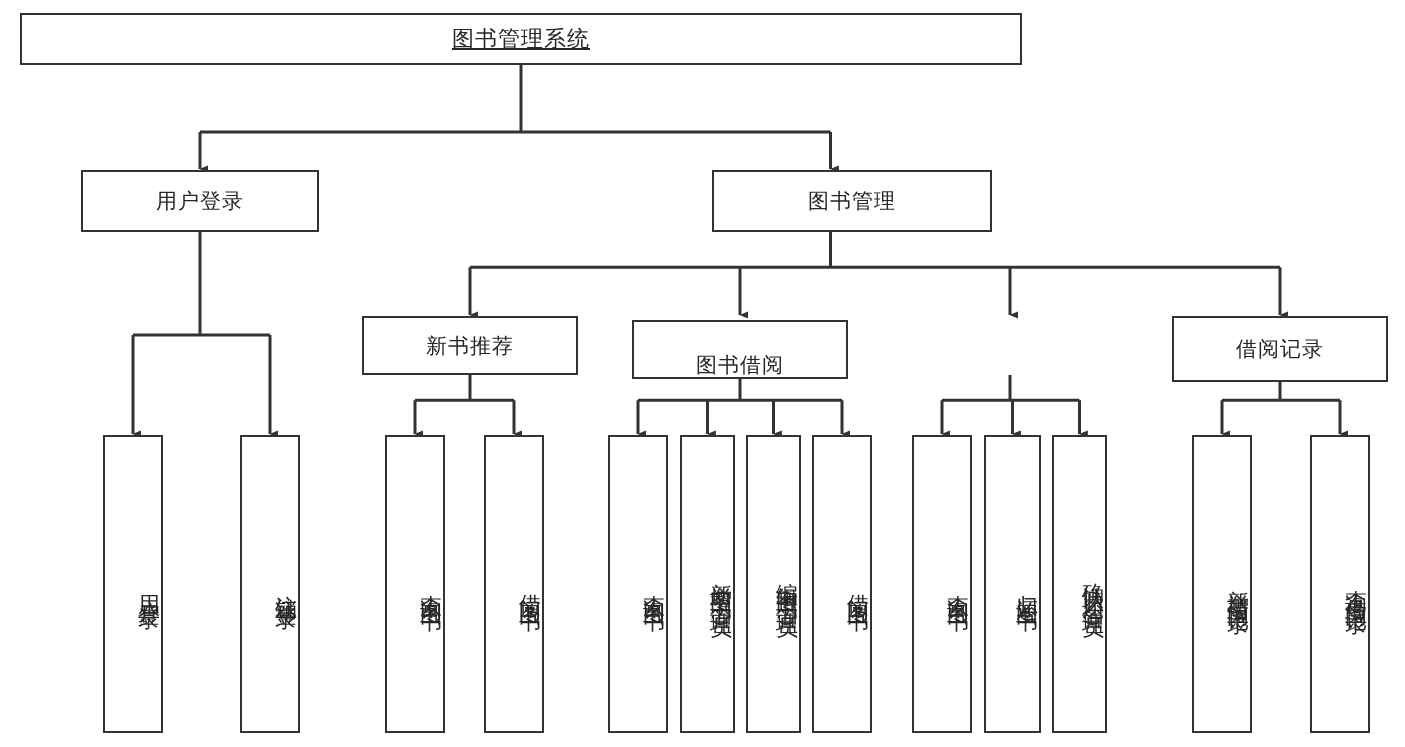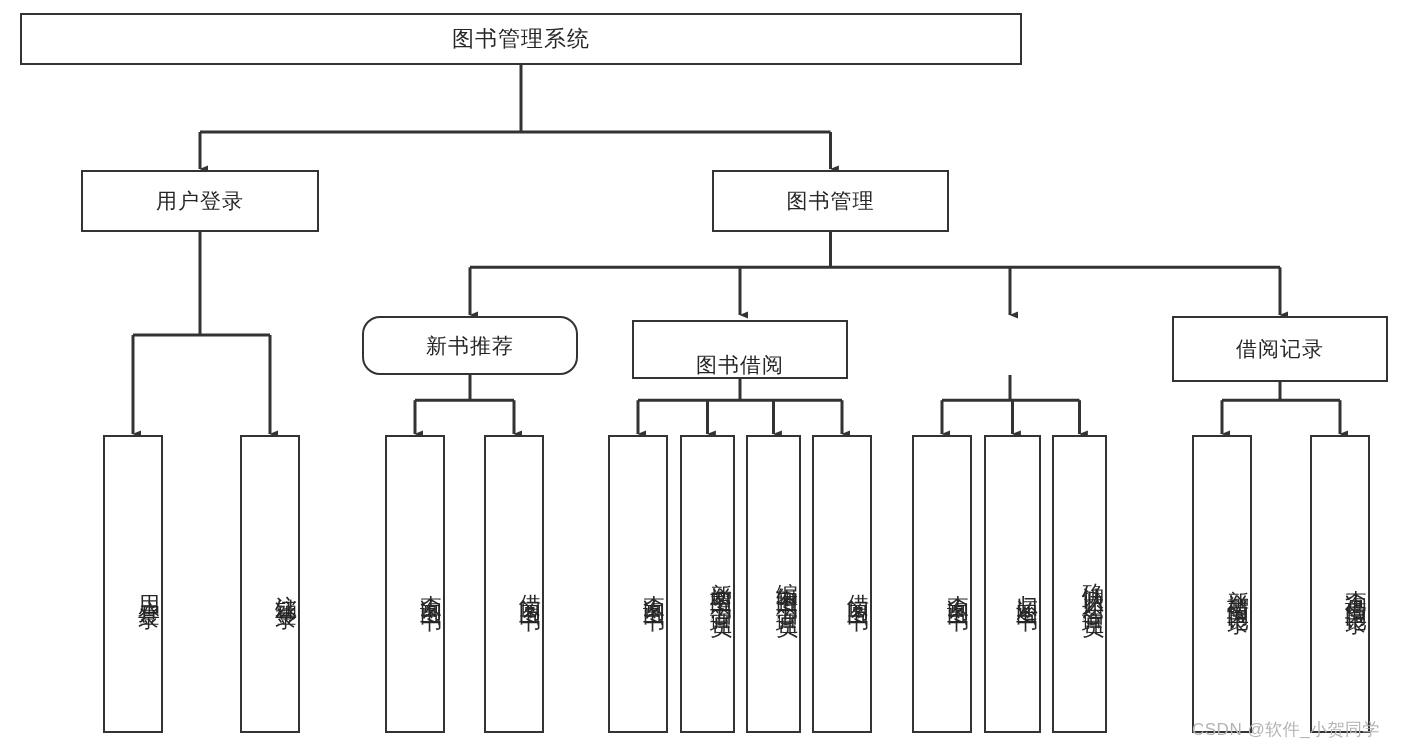--- a/index.html
+++ b/index.html
@@ -111,32 +111,32 @@
         <path d="M942,400.2 L942,434" marker-end="url(#arrowhead)"></path>
         <path d="M1012.5,400.2 L1012.5,434" marker-end="url(#arrowhead)"></path>
         <path d="M1079.5,400.2 L1079.5,434" marker-end="url(#arrowhead)"></path>
         <path d="M1280,375 L1280,400.2"></path>
         <path d="M1222,400.2 L1340,400.2"></path>
         <path d="M1222,400.2 L1222,434" marker-end="url(#arrowhead)"></path>
         <path d="M1340,400.2 L1340,434" marker-end="url(#arrowhead)"></path>
       </g>
   </svg>
 
-  <div class="node horiz root" style="left: 20px; top: 13px; width: 1002px; height: 52px;">
+  <div class="node horiz root" style="left: 20px; top: 13px; width: 1002px; height: 52px; text-decoration: underline;">
     <span>图书管理系统</span>
   </div>
 
   <div class="node horiz" style="left: 81px; top: 170px; width: 238px; height: 62px;">
     <span>用户登录</span>
   </div>
-  <div class="node horiz" style="left: 712px; top: 170px; width: 237px; height: 62px;">
+  <div class="node horiz" style="left: 712px; top: 170px; width: 280px; height: 62px;">
     <span>图书管理</span>
   </div>
 
-  <div class="node horiz" style="left: 362px; top: 316px; width: 216px; height: 59px; border-radius: 18px;">
+  <div class="node horiz" style="left: 362px; top: 316px; width: 216px; height: 59px;">
     <span>新书推荐</span>
   </div>
   <div class="node horiz" style="left: 632px; top: 320px; width: 216px; height: 59px; align-items: flex-end;">
     <span>图书借阅</span>
   </div>
   <div class="node horiz" style="left: 1172px; top: 316px; width: 216px; height: 66px;">
     <span>借阅记录</span>
   </div>
 
   <div class="node leaf" style="left: 103px; top: 435px; width: 60px; height: 298px;">
@@ -172,15 +172,14 @@
   <div class="node leaf" style="left: 1052px; top: 435px; width: 55px; height: 298px;">
     <span class="vtext">确认归还（管理员）</span>
   </div>
   <div class="node leaf" style="left: 1192px; top: 435px; width: 60px; height: 298px;">
     <span class="vtext">新增借阅记录</span>
   </div>
   <div class="node leaf" style="left: 1310px; top: 435px; width: 60px; height: 298px;">
     <span class="vtext">查询借阅记录</span>
   </div>
 
-  <div class="watermark" style="left: 1192px; top: 718px;">CSDN @软件_小贺同学</div>
 
 </div>
 
 </body></html>

